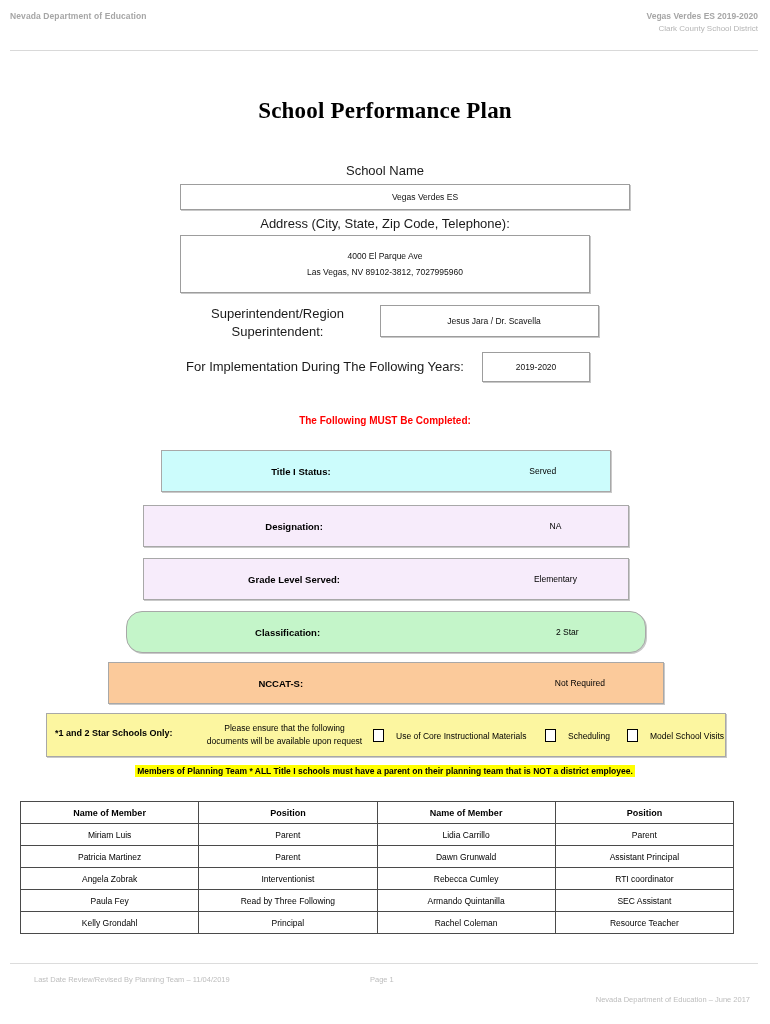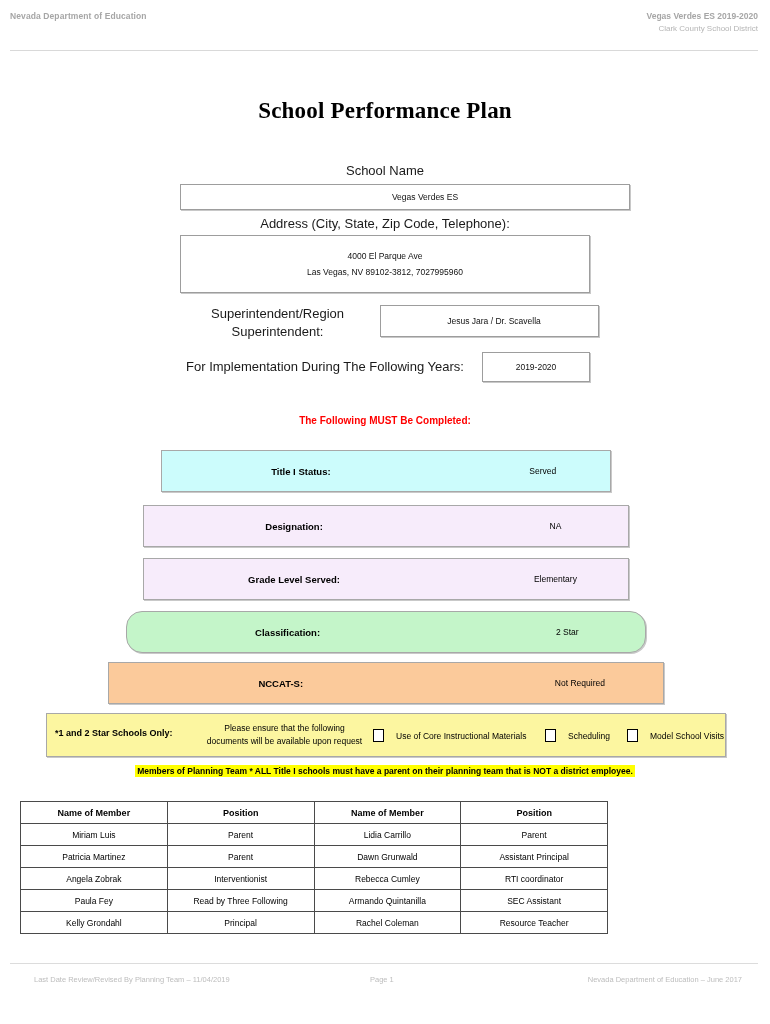--- a/index.html
+++ b/index.html
@@ -194,21 +194,21 @@
   #planning-note span {
     background: #ffff00;
     font-weight: bold;
     padding: 1px 2px;
   }
 
   
   #members-table {
     position: absolute;
     left: 20px; top: 801px;
-    width: 588px;
+    width: 714px;
     border-collapse: collapse;
     table-layout: fixed;
   }
   #members-table th, #members-table td {
     border: 1px solid #4a4a4a;
     text-align: center;
     height: 19px;
   }
   #members-table th {
     font-size: 9px;
@@ -233,21 +233,21 @@
     border-top: 1px solid #dcdcdc;
   }
   .ftr-left, .ftr-center, .ftr-right {
     position: absolute;
     top: 12px;
     font-size: 7.5px;
     color: #bdbdbd;
   }
   .ftr-left   { left: 34px; }
   .ftr-center { left: 370px; }
-  .ftr-right  { right: 28px; }
+  .ftr-right  { right: 20px; margin-top: 20px; }
 </style>
 </head>
 <body>
 
 <div class="page-header">
   <div class="hdr-left">Nevada Department of Education</div>
   <div class="hdr-right">
     <div class="line1">Vegas Verdes ES  2019-2020</div>
     <div class="line2">Clark County School District</div>
   </div>

